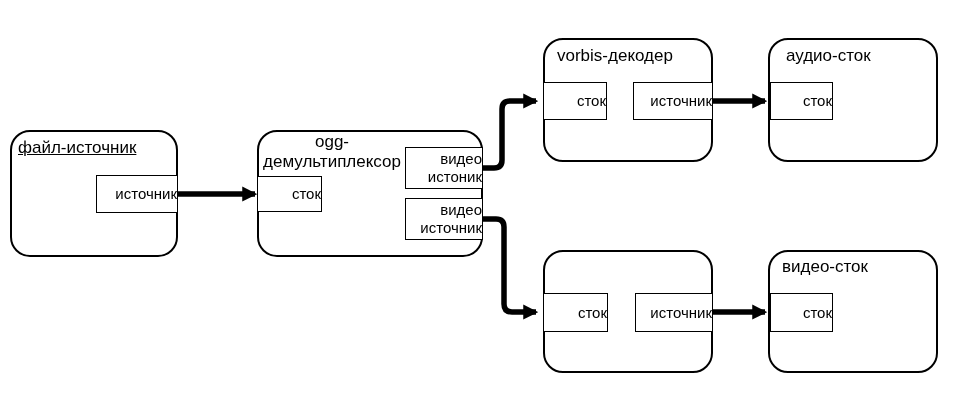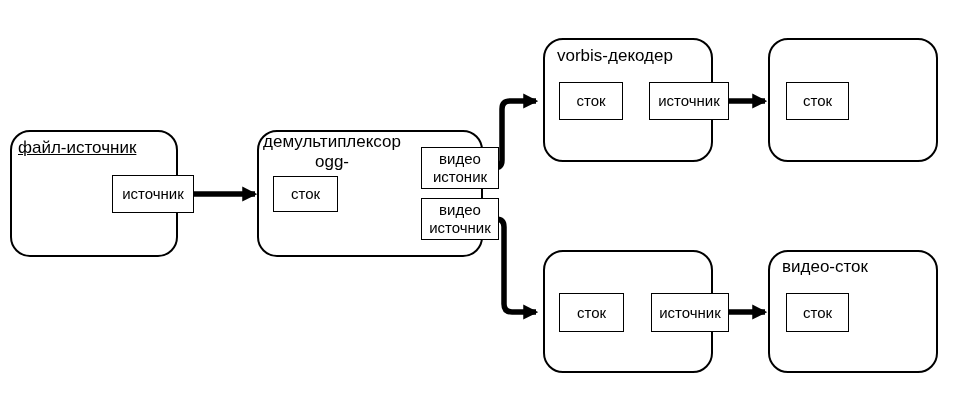--- a/index.html
+++ b/index.html
@@ -24,26 +24,25 @@
     line-height: 20px;
     white-space: nowrap;
   }
   .pad {
     position: absolute;
     box-sizing: border-box;
     border: 1.5px solid #000000;
     background: #ffffff;
     display: flex;
     flex-direction: column;
-    align-items: center;
+    align-items: flex-end;
     justify-content: center;
     font-size: 15px;
     line-height: 18px;
     text-align: center;
-    margin-left: 16px;
   }
   #edges {
     position: absolute;
     left: 0; top: 0;
     pointer-events: none;
   }
   .edge { fill: none; stroke-width: 5.5px; }
 </style>
 </head>
 <body>
@@ -63,22 +62,22 @@
     </svg>
 <div class="node" style="left: 10px; top: 130px; width: 168px; height: 127px; border-color: rgb(0, 0, 0);"></div>
     <div class="node-title" style="left: 18px; top: 138px; text-decoration: underline;">
       <div class="title-line">файл-источник</div>
     </div>
     <div class="pad" style="left: 96px; top: 175px; width: 82px; height: 38px; border-color: rgb(0, 0, 0);">
       <div class="pad-line">источник</div>
     </div>
     <div class="node" style="left: 257px; top: 130px; width: 226px; height: 127px; border-color: rgb(0, 0, 0);"></div>
     <div class="node-title" style="left: 262px; top: 132px; width: 140px; text-align: center;">
+      <div class="title-line">ogg-</div>
       <div class="title-line">демультиплексор</div>
-      <div class="title-line">ogg-</div>
     </div>
     <div class="pad" style="left: 257px; top: 176px; width: 65px; height: 36px; border-color: rgb(0, 0, 0);">
       <div class="pad-line">сток</div>
     </div>
     <div class="pad" style="left: 405px; top: 147px; width: 78px; height: 42px; border-color: rgb(0, 0, 0);">
       <div class="pad-line">видео</div>
       <div class="pad-line">истоник</div>
     </div>
     <div class="pad" style="left: 405px; top: 198px; width: 78px; height: 42px; border-color: rgb(0, 0, 0);">
       <div class="pad-line">видео</div>
@@ -88,20 +87,23 @@
     <div class="node-title" style="left: 557px; top: 46px;">
       <div class="title-line">vorbis-декодер</div>
     </div>
     <div class="pad" style="left: 543px; top: 82px; width: 64px; height: 38px; border-color: rgb(0, 0, 0);">
       <div class="pad-line">сток</div>
     </div>
     <div class="pad" style="left: 633px; top: 82px; width: 80px; height: 38px; border-color: rgb(0, 0, 0);">
       <div class="pad-line">источник</div>
     </div>
     <div class="node" style="left: 768px; top: 38px; width: 170px; height: 124px; border-color: rgb(0, 0, 0);"></div>
+    <div class="node-title" style="left: 786px; top: 46px;">
+      <div class="title-line">аудио-сток</div>
+    </div>
     <div class="pad" style="left: 770px; top: 82px; width: 63px; height: 38px; border-color: rgb(0, 0, 0);">
       <div class="pad-line">сток</div>
     </div>
     <div class="node" style="left: 543px; top: 250px; width: 170px; height: 123px; border-color: rgb(0, 0, 0);"></div>
     <div class="pad" style="left: 543px; top: 293px; width: 65px; height: 39px; border-color: rgb(0, 0, 0);">
       <div class="pad-line">сток</div>
     </div>
     <div class="pad" style="left: 635px; top: 293px; width: 78px; height: 39px; border-color: rgb(0, 0, 0);">
       <div class="pad-line">источник</div>
     </div>

